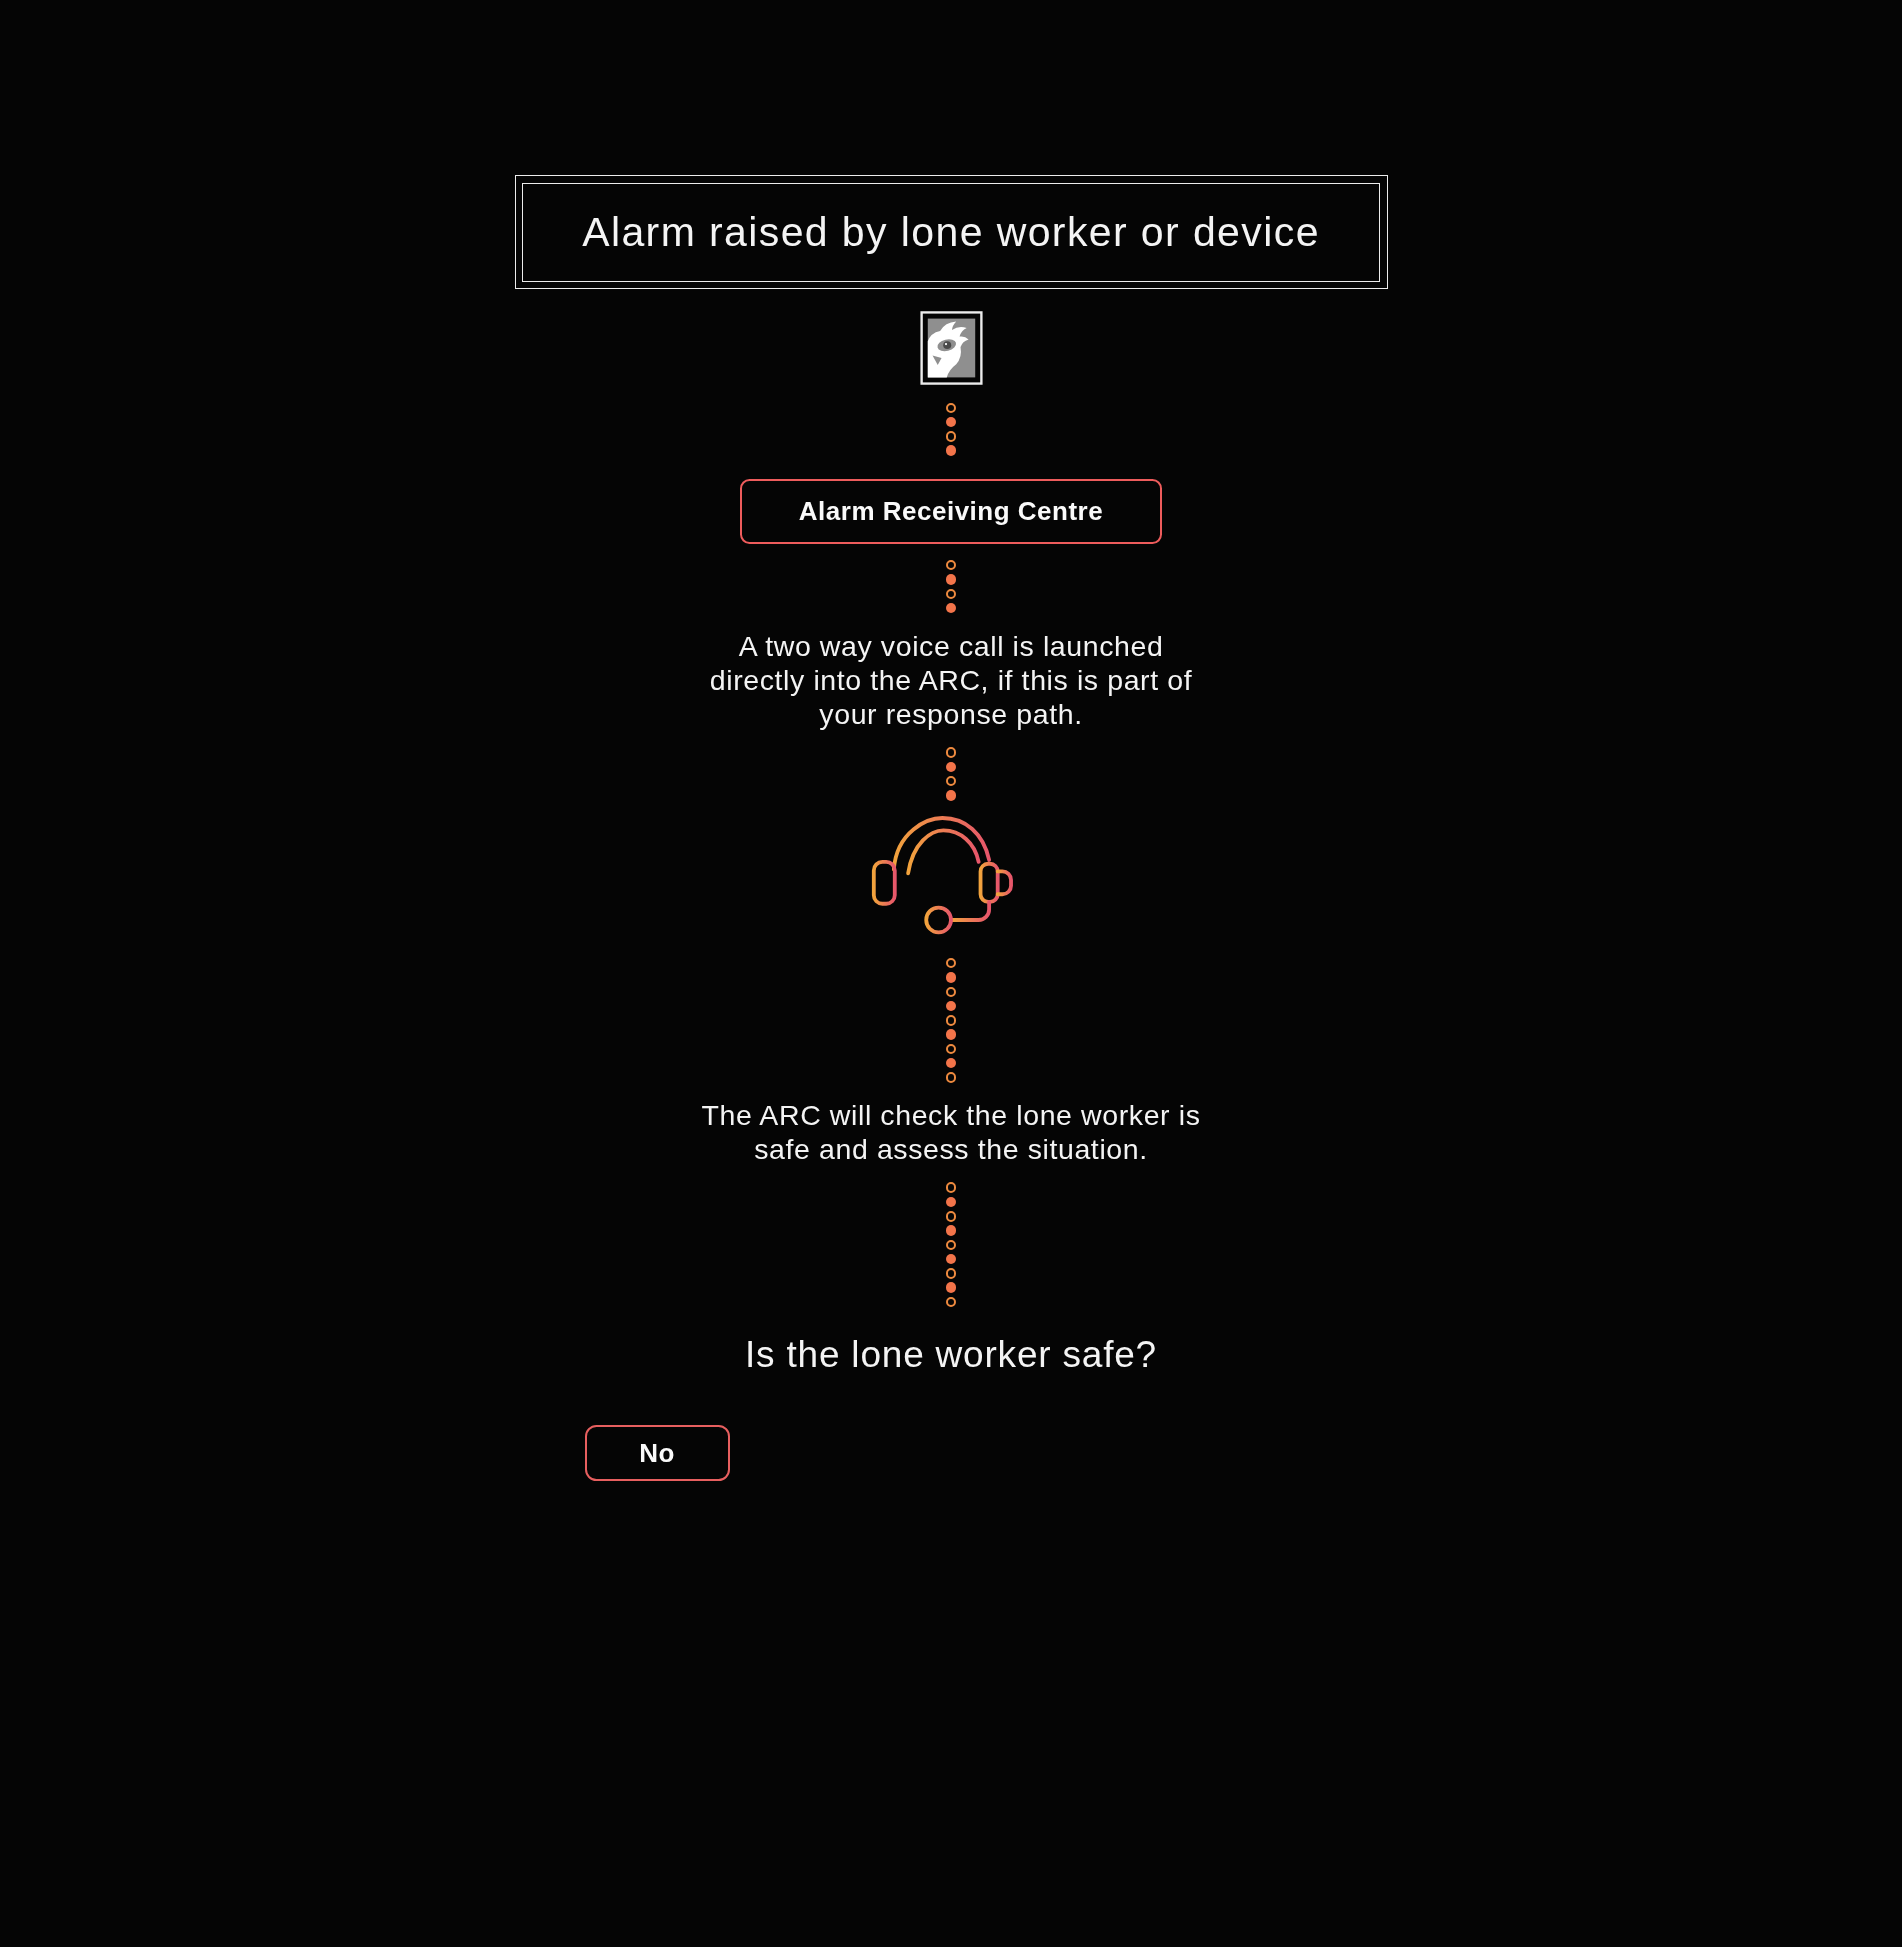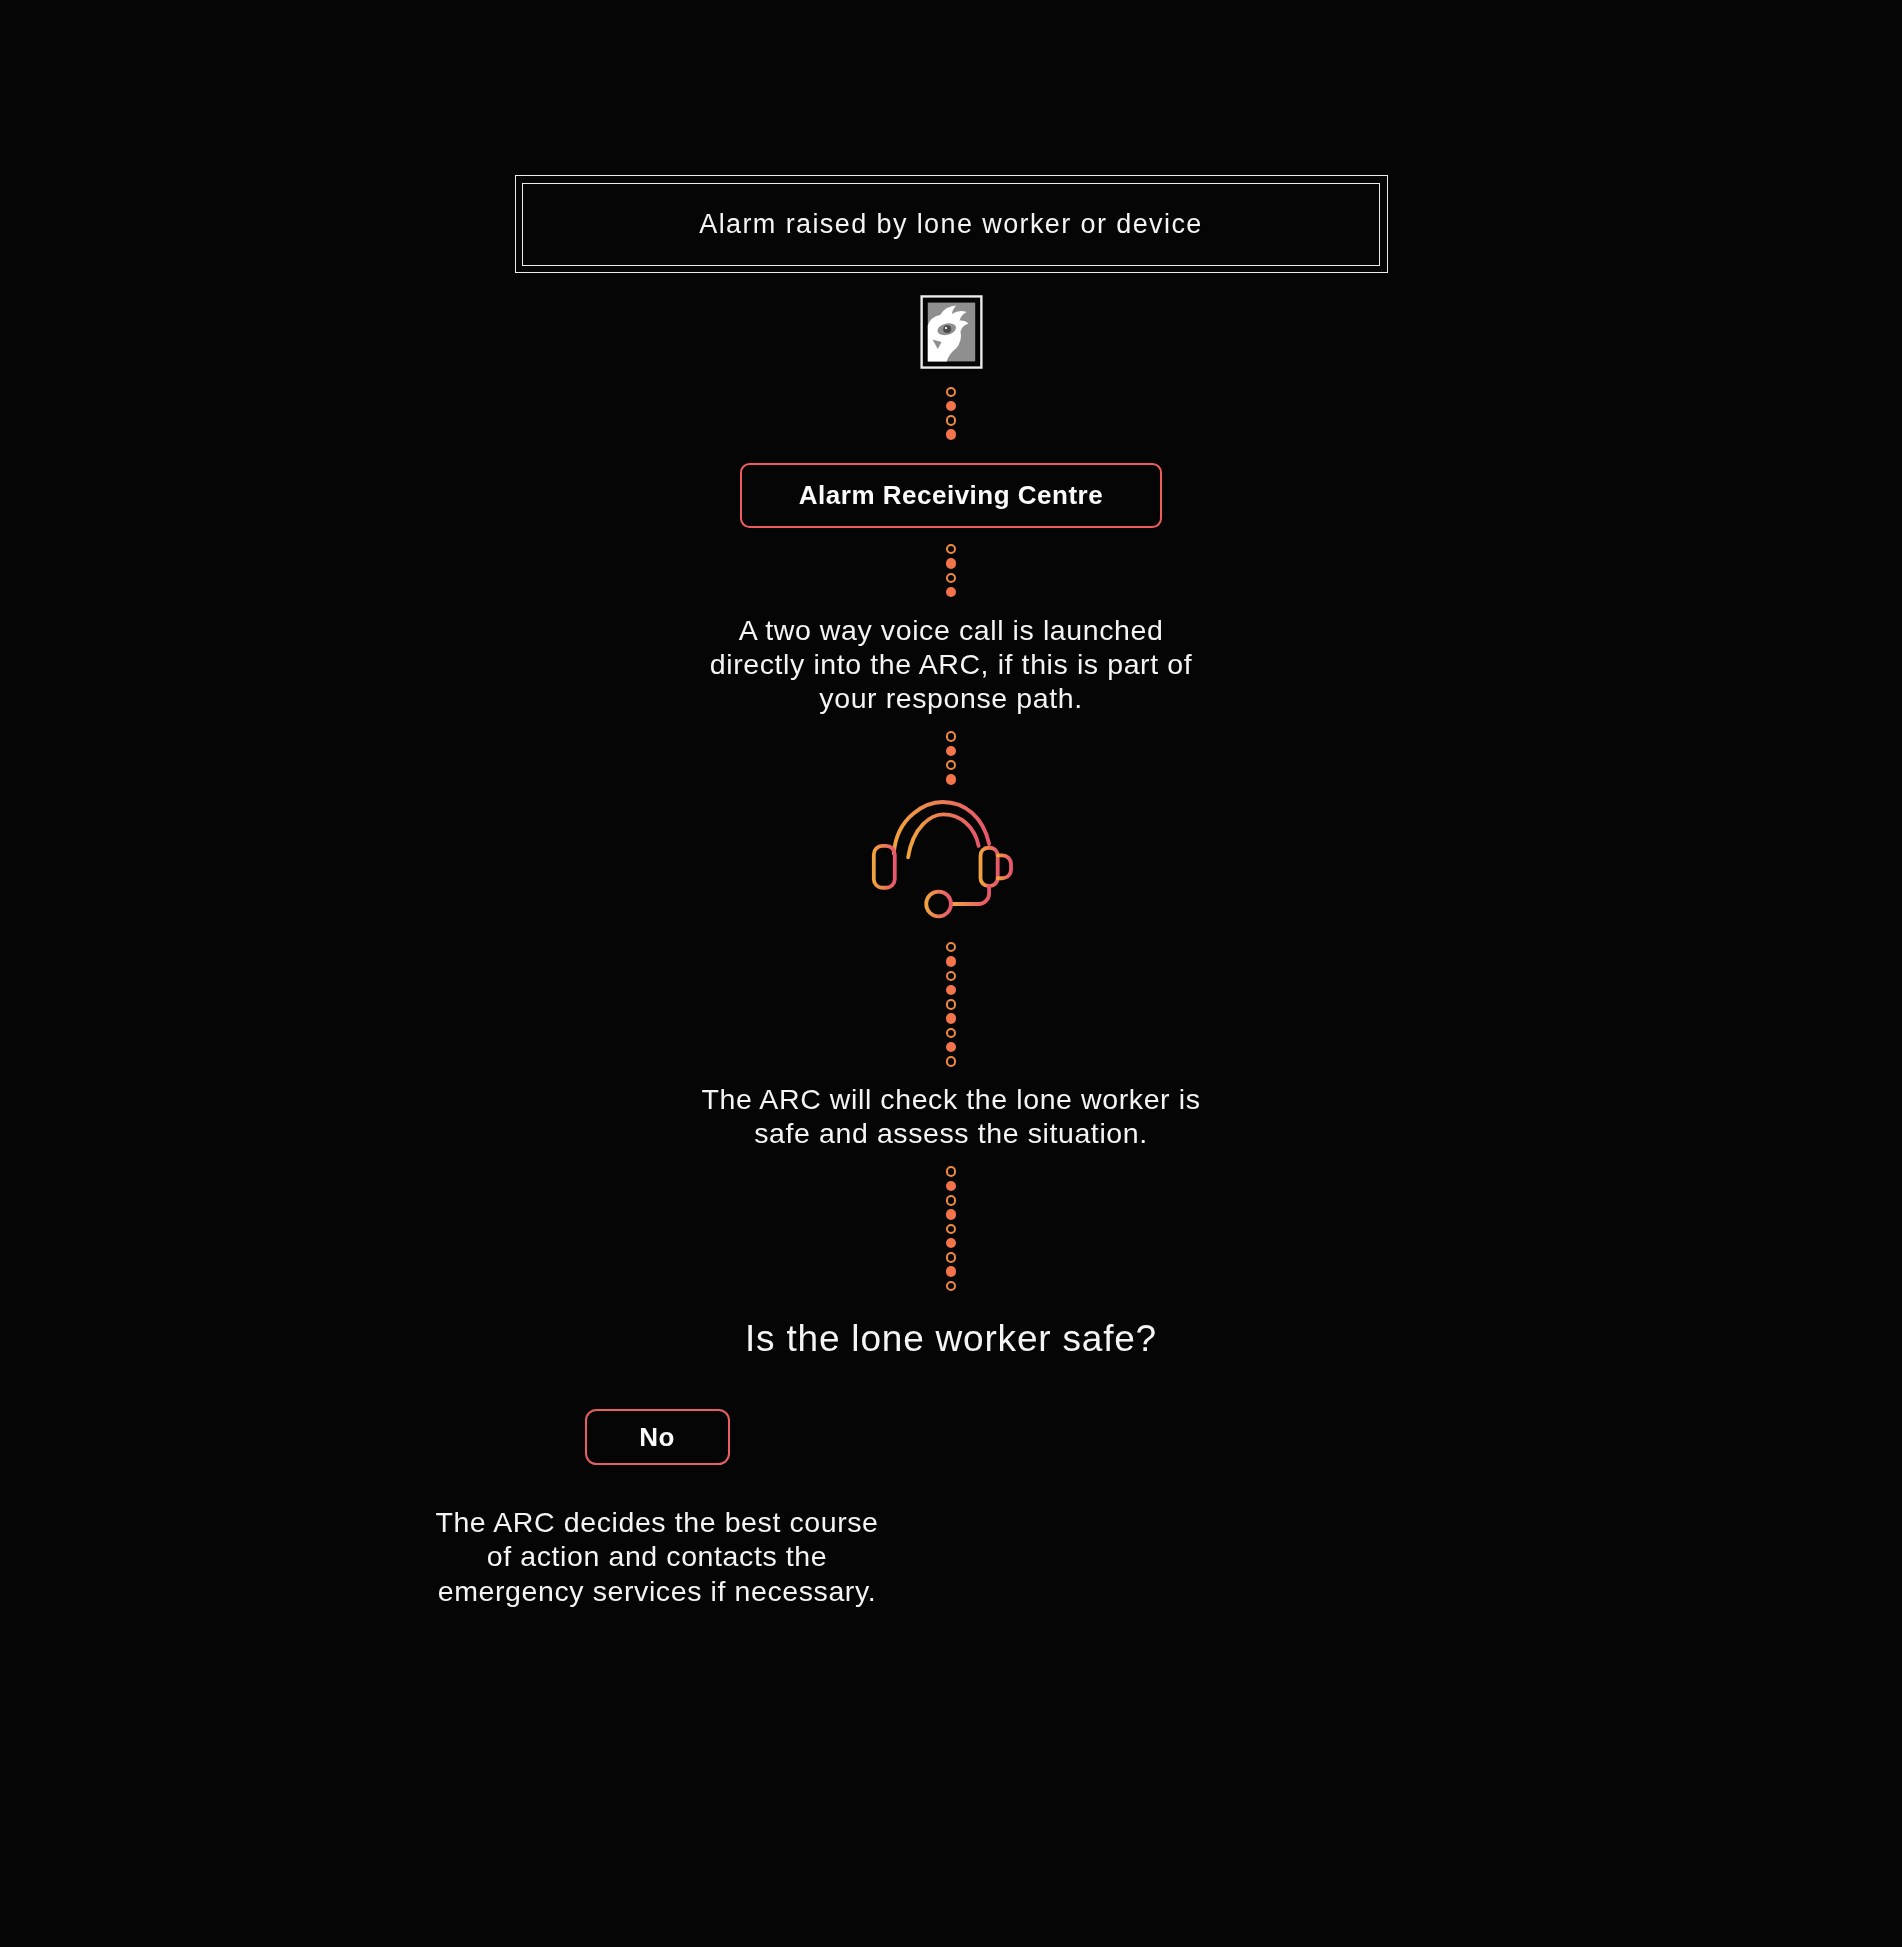--- a/index.html
+++ b/index.html
@@ -24,21 +24,21 @@
   .title-box {
     width: 873px;
     border: 1.9px solid var(--c-frame_white, #ececec);
     padding: 6.7px;
     box-sizing: border-box;
   }
   .title-inner {
     border: 1.9px solid var(--c-frame_white, #ececec);
     padding: 25px 9.5px;
     text-align: center;
-    font-size: 27px;
+    font-size: 41px;
     letter-spacing: 1.4px;
     color: var(--c-text, #f4f4f4);
   }
   
   .owl-wrap { margin-top: 21px; height: 76px; display: flex; align-items: center; }
   
   .step {
     margin: 13.3px 0 0 0;
     font-size: 28.5px;
     line-height: 1.2;
@@ -219,20 +219,17 @@
       <span class="dot hollow"></span>
       <span class="dot filled"></span>
       <span class="dot hollow"></span>
     </div>
 
   <h2 class="question">Is the lone worker safe?</h2>
 
   <div class="choices">
     <div class="choice">
       <div class="btn no">No</div>
-      <p class="desc">The ARC decides the best course
-of action and contacts the
-emergency services if necessary.</p>
     </div>
   </div>
 
 </div>
 
 
 </body></html>

